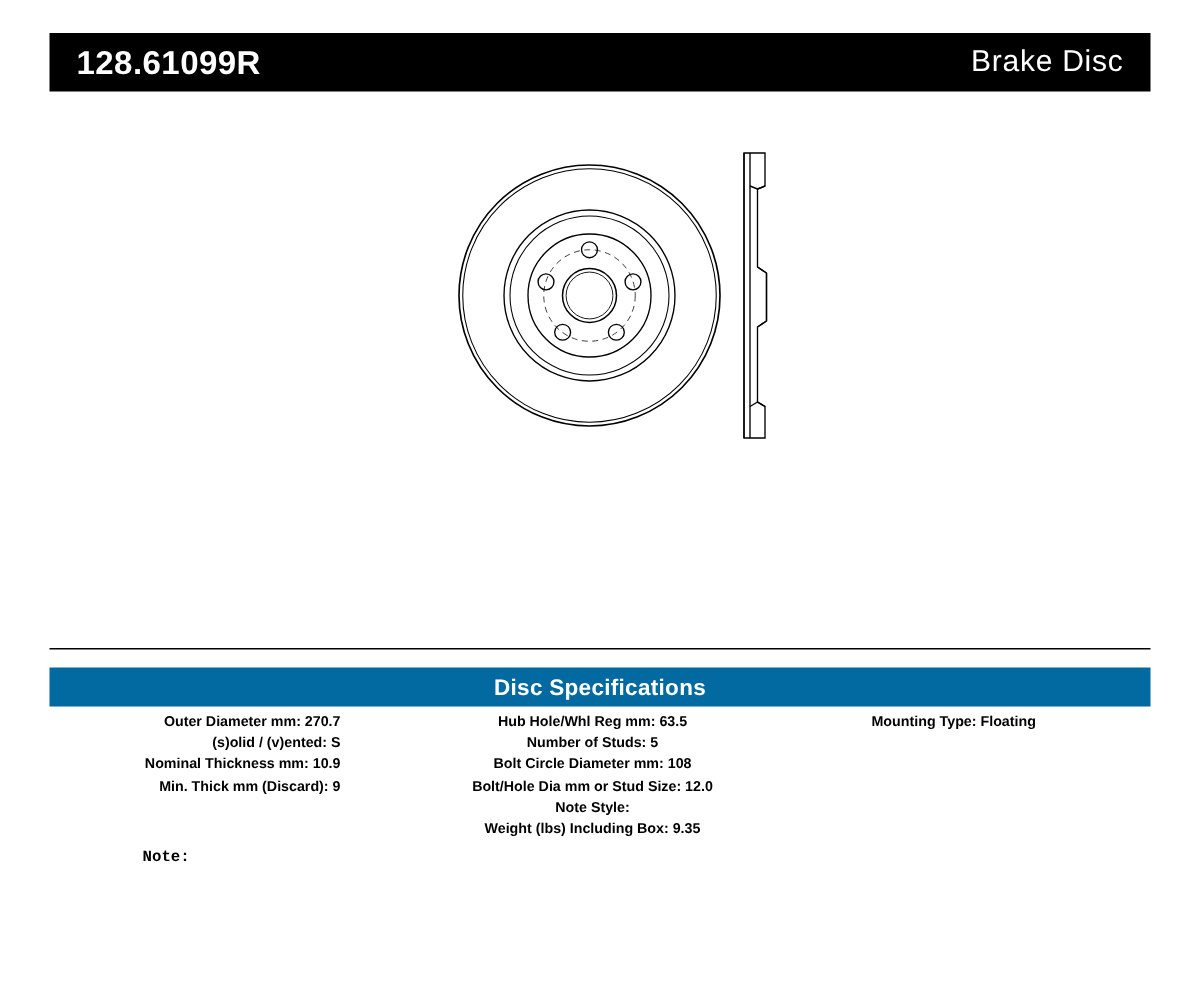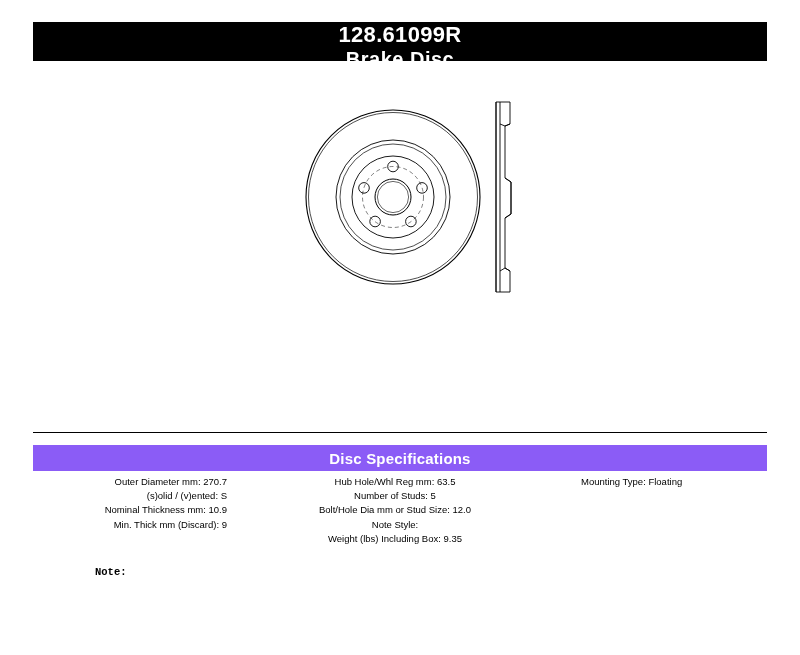--- a/index.html
+++ b/index.html
@@ -22,32 +22,31 @@
     left: 33px;
     top: 22px;
     width: 734px;
     height: 39px;
     background: #000000;
     display: flex;
     align-items: center;
     justify-content: space-between;
     box-sizing: border-box;
     padding: 0 18px;
-    flex-direction: column;
   }
   .header-part {
     color: #ffffff;
     font-size: 22px;
     font-weight: bold;
     letter-spacing: 0.3px;
   }
   .header-title {
     color: #ffffff;
     font-size: 20px;
-    font-weight: bold;
+    font-weight: normal;
     letter-spacing: 0.5px;
   }
 
   
   .drawing-area {
     position: absolute;
     left: 33px;
     top: 70px;
     width: 734px;
     height: 360px;
@@ -71,21 +70,21 @@
     width: 734px;
     height: 1px;
     background: #000000;
   }
   .spec-header {
     position: absolute;
     left: 33px;
     top: 445px;
     width: 734px;
     height: 26px;
-    background: #8b5cf6;
+    background: #0369a1;
     color: #ffffff;
     font-size: 15px;
     font-weight: bold;
     display: flex;
     align-items: center;
     justify-content: center;
     letter-spacing: 0.2px;
   }
 
   .spec-columns {
@@ -113,21 +112,21 @@
     box-sizing: border-box;
   }
   .spec-col.col-right {
     width: 204px;
     text-align: left;
     padding-left: 18px;
     box-sizing: border-box;
   }
   .spec-line {
     white-space: nowrap;
-    font-weight: normal;
+    font-weight: bold;
   }
 
   .note-row {
     position: absolute;
     left: 33px;
     top: 565px;
     width: 734px;
     font-size: 10.5px;
     font-weight: bold;
   }
@@ -205,20 +204,21 @@
   <div class="spec-col col-left">
     <div class="spec-line">Outer Diameter mm: 270.7</div>
     <div class="spec-line">(s)olid / (v)ented: S</div>
     <div class="spec-line">Nominal Thickness mm: 10.9</div>
     <div class="spec-line">Min. Thick mm (Discard): 9</div>
   </div>
 
   <div class="spec-col col-mid">
     <div class="spec-line">Hub Hole/Whl Reg mm: 63.5</div>
     <div class="spec-line">Number of Studs: 5</div>
+    <div class="spec-line">Bolt Circle Diameter mm: 108</div>
     <div class="spec-line">Bolt/Hole Dia mm or Stud Size: 12.0</div>
     <div class="spec-line">Note Style:</div>
     <div class="spec-line">Weight (lbs) Including Box: 9.35</div>
   </div>
 
   <div class="spec-col col-right">
     <div class="spec-line">Mounting Type: Floating</div>
   </div>
 
 </div>

